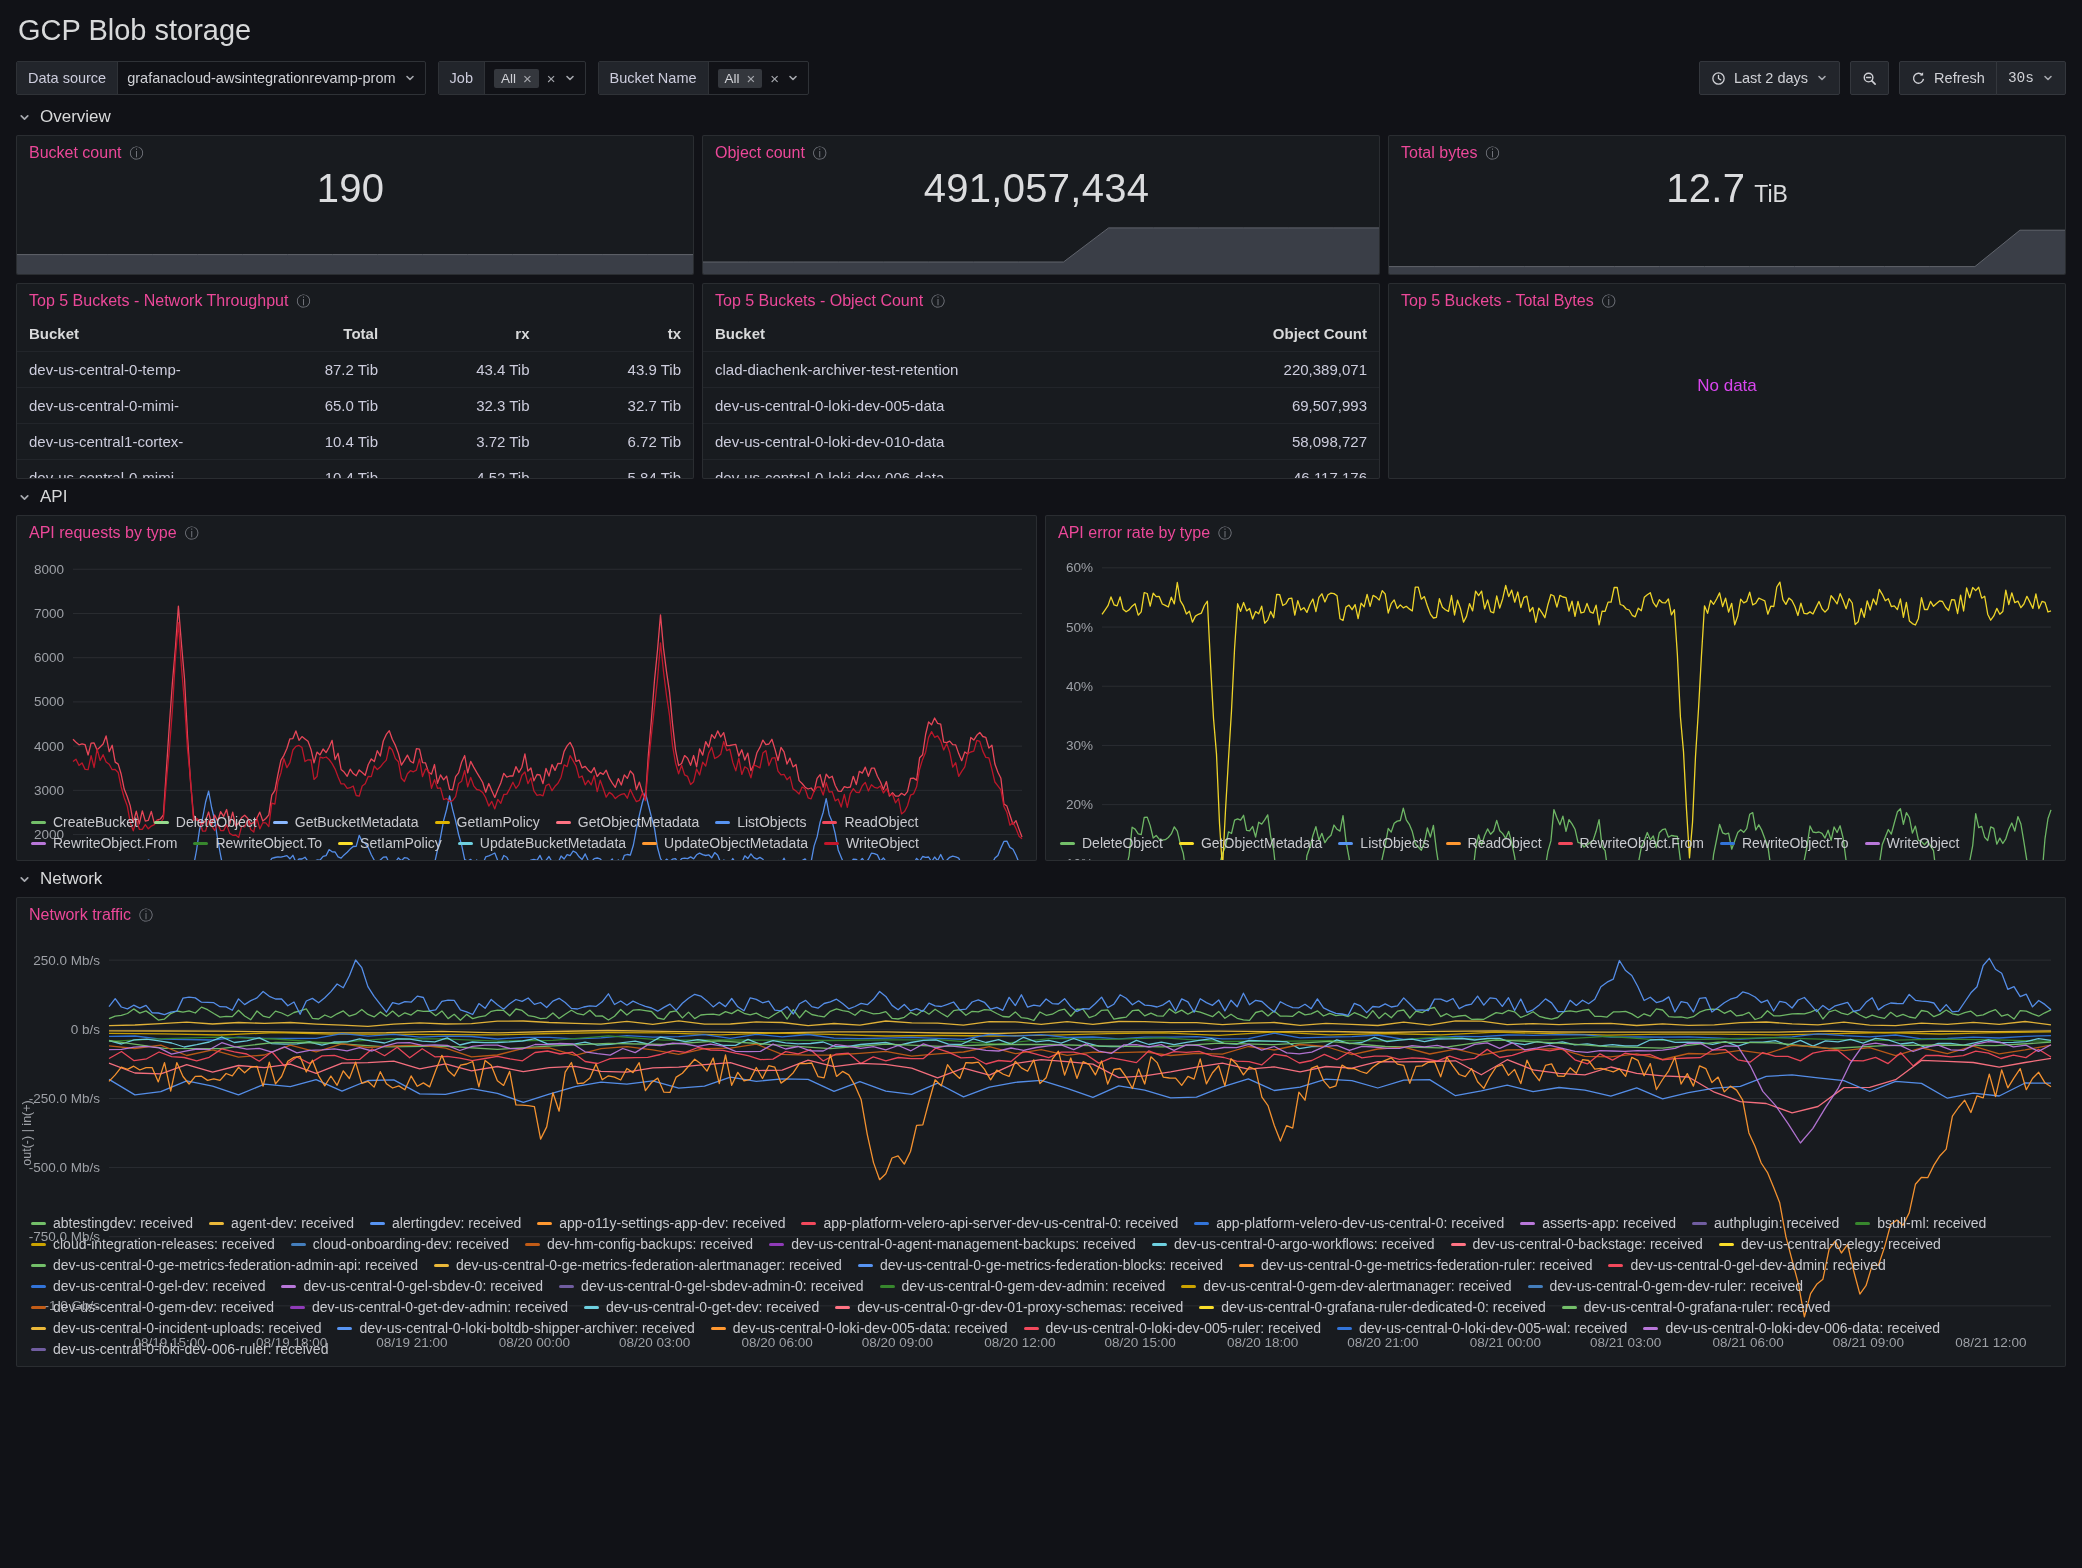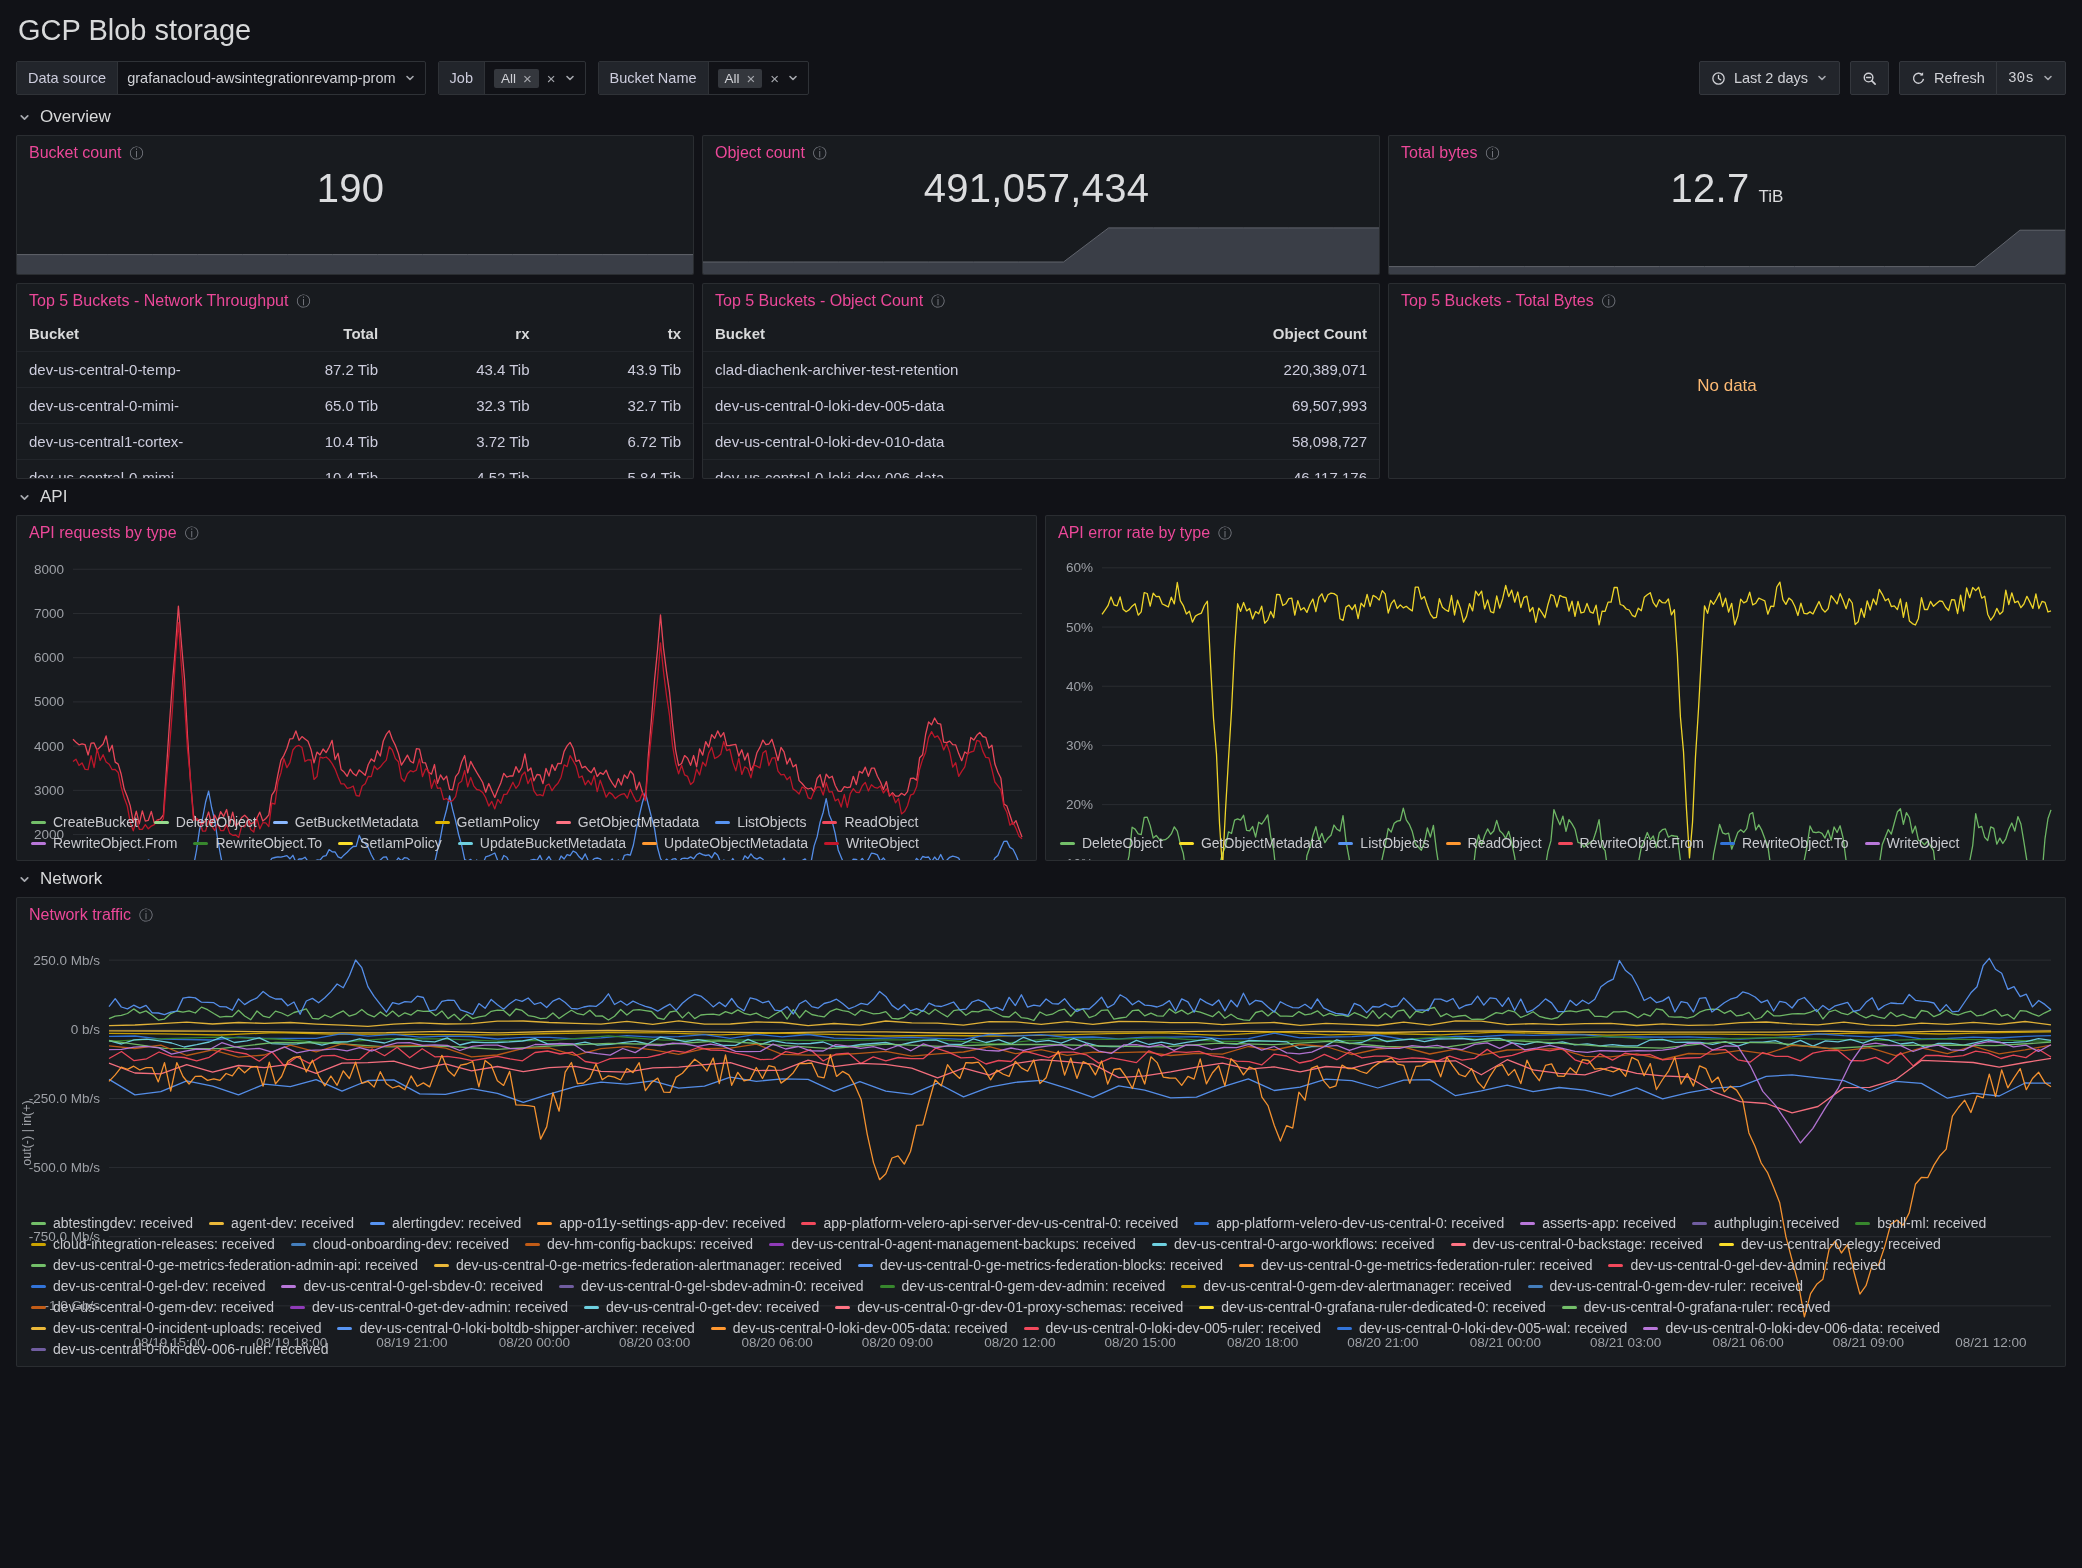--- a/index.html
+++ b/index.html
@@ -37,33 +37,33 @@
   .panel { background:#181B1F; border:1px solid rgba(204,204,220,0.10); border-radius:2px;
            display:flex; flex-direction:column; min-width:0; position:relative; overflow:hidden; }
   .panel-header { display:flex; align-items:center; gap:8px; padding:8px 12px 4px; flex:none; }
   .panel-title { font-size:16px; font-weight:500; color:#ec4899; white-space:nowrap; }
   .info-icon { color:#787B82; font-size:14px; line-height:1; cursor:default; }
 
   
   .stats-row .panel { flex:1; height:140px; }
   .stat-value-wrap { flex:1; display:flex; align-items:baseline; justify-content:center; gap:9px; padding-bottom:34px; z-index:1; }
   .stat-value { font-size:40px; font-weight:500; color:#DBDCDE; letter-spacing:0.3px; }
-  .stat-unit { font-size:17px; font-weight:500; color:#DBDCDE; }
+  .stat-unit { font-size:23px; font-weight:500; color:#DBDCDE; }
   .stat-spark { position:absolute; bottom:0; left:0; width:100%; height:48px; display:block; }
 
   
   .tables-row .panel { flex:1; height:196px; }
   .gtable { flex:1; overflow:hidden; font-size:15px; margin-top:2px; }
   .trow { display:flex; height:36px; align-items:center; border-bottom:1px solid rgba(204,204,220,0.06); }
   .trow.thead .cell { font-weight:700; color:#D8D9DA; }
   .cell { padding:0 12px; white-space:nowrap; overflow:hidden; flex:1; min-width:0; }
   .cell:not(:first-child) { text-align:right; }
   .table-throughput .cell:first-child { flex:1.55; }
   .table-object_count .cell:first-child { flex:2.2; }
-  .nodata { flex:1; display:flex; align-items:center; justify-content:center; color:#fdba74; font-size:17px; padding-bottom:20px; }
+  .nodata { flex:1; display:flex; align-items:center; justify-content:center; color:#d946ef; font-size:17px; padding-bottom:20px; }
 
   
   .charts-row .panel { flex:1; height:346px; }
   .chart-plot { flex:1; min-height:0; cursor:crosshair; }
   .chart-plot svg { display:block; }
   .legend { flex:none; display:flex; flex-wrap:wrap; column-gap:16px; row-gap:5px; padding:3px 12px 9px 14px; overflow:hidden; }
   .legend-item { display:flex; align-items:center; gap:7px; font-size:14px; color:#C8C9CE; cursor:pointer; white-space:nowrap; }
   .legend-mark { width:15px; height:3px; border-radius:2px; flex:none; }
 
   .network-panel { height:470px; }

